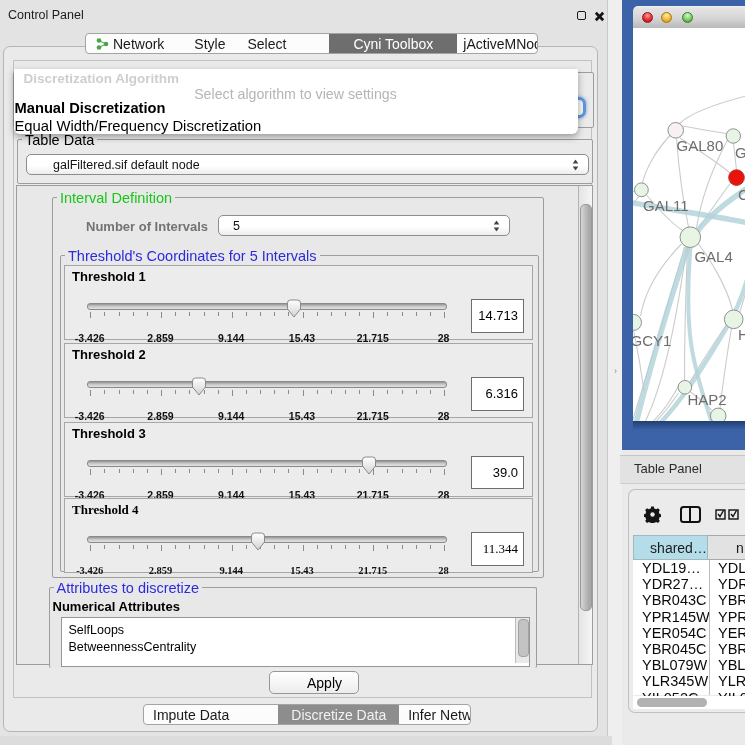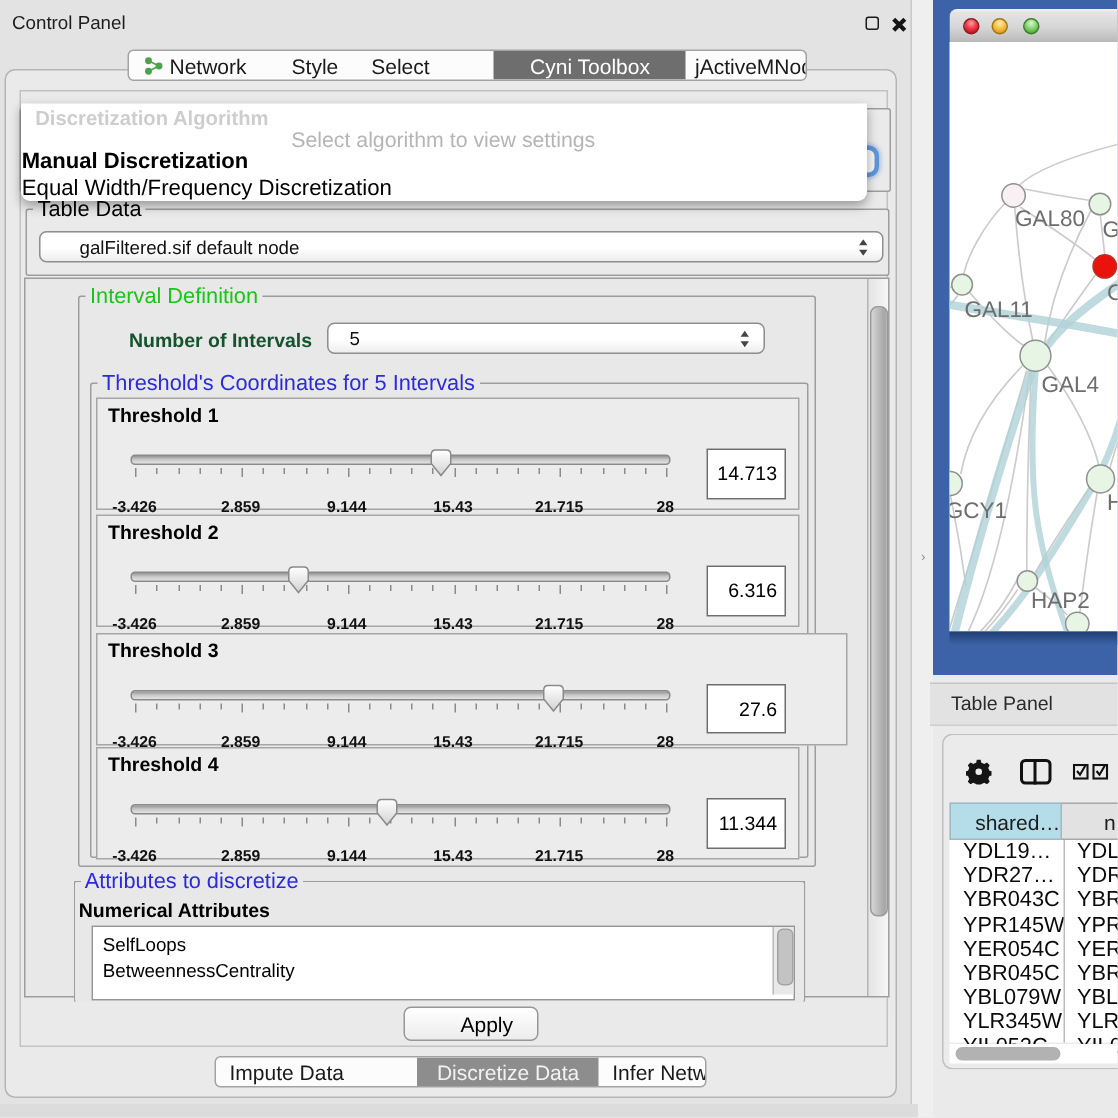--- a/index.html
+++ b/index.html
@@ -36,21 +36,21 @@
   
   #tdgroup{left:17px;top:139px;width:574px;height:43px;background:#eaeaea;}
   #tdcombo{left:26px;top:154px;width:561px;height:19px;}
   
   #viewport{left:16px;top:185px;width:575px;height:478px;border:1px solid #9d9d9d;background:#e8e8e8;}
   #vsb{position:absolute;right:0;top:0;width:13px;height:478px;background:linear-gradient(90deg,#e4e4e4,#f5f5f5);border-left:1px solid #b3b3b3;}
   #vsbthumb{position:absolute;left:1px;top:18px;width:10px;height:405px;border-radius:5px;background:linear-gradient(90deg,#d6d6d6,#a9a9a9 80%);border:1px solid #999;}
   
   #idgroup{left:35px;top:11px;width:490px;height:379px;background:#e8e8e8;}
   #idgroup>.gtitle{color:#17c617;}
-  #noi{left:69px;top:33px;font-size:13px;font-weight:bold;color:#14532d;}
+  #noi{left:69px;top:33px;font-size:13px;font-weight:bold;color:#737373;}
   #combo5{left:201px;top:29px;width:290px;height:19px;}
   
   #thgroup{left:43px;top:69px;width:477px;height:315px;background:#e8e8e8;}
   #thgroup>.gtitle{color:#2b2bdd;}
   .thbox{position:absolute;left:3px;width:467px;height:73px;background:#ececec;border:1px solid #a6a6a6;}
   .thlabel{position:absolute;left:7px;top:3px;font-size:13px;font-weight:bold;color:#000000;}
   .valbox{position:absolute;left:406px;top:33px;width:53px;height:33.5px;background:#fff;border:1px solid #6e6e6e;font-size:13px;color:#000;display:flex;align-items:center;justify-content:flex-end;padding-right:5px;box-sizing:border-box;}
   .track{position:absolute;left:22px;top:37px;width:358px;height:5px;border:1px solid #8a8a8a;border-radius:3px;background:linear-gradient(180deg,#939393,#c6c6c6 45%,#e3e3e3);}
   .ticks{position:absolute;left:23px;top:46px;width:358px;height:6px;}
   .tlabels{position:absolute;left:0;top:66px;width:467px;height:12px;font-size:10.5px;font-weight:bold;color:#111;}
@@ -227,21 +227,21 @@
       <defs>
             <linearGradient id="tg2" x1="0" y1="0" x2="0" y2="1">
               <stop offset="0" stop-color="#ffffff"></stop>
               <stop offset="1" stop-color="#d2d2d2"></stop>
             </linearGradient>
           </defs>
       <path d="M1 4 Q1 1 4 1 L11 1 Q14 1 14 4 L14 10 L7.5 18 L1 10 Z" fill="url(#tg2)" stroke="#8a8a8a" stroke-width="1"></path>
     </svg>
     <div class="valbox">6.316</div>
   </div>
-      <div class="thbox" style="top:165.5px;padding-left:32px;">
+      <div class="thbox" style="top:165.5px;">
     <div class="thlabel">Threshold 3</div>
     <div class="track"></div>
     <div class="ticks">
           <div style="position:absolute;left:2.3px;top:0;width:1px;height:6px;background:#8a8a8a;"></div>
           <div style="position:absolute;left:16.452px;top:0;width:1px;height:4px;background:#8a8a8a;"></div>
           <div style="position:absolute;left:30.604000000000003px;top:0;width:1px;height:4px;background:#8a8a8a;"></div>
           <div style="position:absolute;left:44.756px;top:0;width:1px;height:4px;background:#8a8a8a;"></div>
           <div style="position:absolute;left:58.908px;top:0;width:1px;height:4px;background:#8a8a8a;"></div>
           <div style="position:absolute;left:73.06px;top:0;width:1px;height:6px;background:#8a8a8a;"></div>
           <div style="position:absolute;left:87.212px;top:0;width:1px;height:4px;background:#8a8a8a;"></div>
@@ -275,23 +275,23 @@
         </div>
     <svg class="thumb" style="left:303.6px;" width="15" height="19" viewBox="0 0 15 19">
       <defs>
             <linearGradient id="tg3" x1="0" y1="0" x2="0" y2="1">
               <stop offset="0" stop-color="#ffffff"></stop>
               <stop offset="1" stop-color="#d2d2d2"></stop>
             </linearGradient>
           </defs>
       <path d="M1 4 Q1 1 4 1 L11 1 Q14 1 14 4 L14 10 L7.5 18 L1 10 Z" fill="url(#tg3)" stroke="#8a8a8a" stroke-width="1"></path>
     </svg>
-    <div class="valbox">27.6</div>
-  </div>
-      <div class="thbox" style="top:242px;">
+    <div class="valbox">39.0</div>
+  </div>
+      <div class="thbox" style="top:242px;font-family:Liberation Serif, serif;">
     <div class="thlabel">Threshold 4</div>
     <div class="track"></div>
     <div class="ticks">
           <div style="position:absolute;left:2.3px;top:0;width:1px;height:6px;background:#8a8a8a;"></div>
           <div style="position:absolute;left:16.452px;top:0;width:1px;height:4px;background:#8a8a8a;"></div>
           <div style="position:absolute;left:30.604000000000003px;top:0;width:1px;height:4px;background:#8a8a8a;"></div>
           <div style="position:absolute;left:44.756px;top:0;width:1px;height:4px;background:#8a8a8a;"></div>
           <div style="position:absolute;left:58.908px;top:0;width:1px;height:4px;background:#8a8a8a;"></div>
           <div style="position:absolute;left:73.06px;top:0;width:1px;height:6px;background:#8a8a8a;"></div>
           <div style="position:absolute;left:87.212px;top:0;width:1px;height:4px;background:#8a8a8a;"></div>

